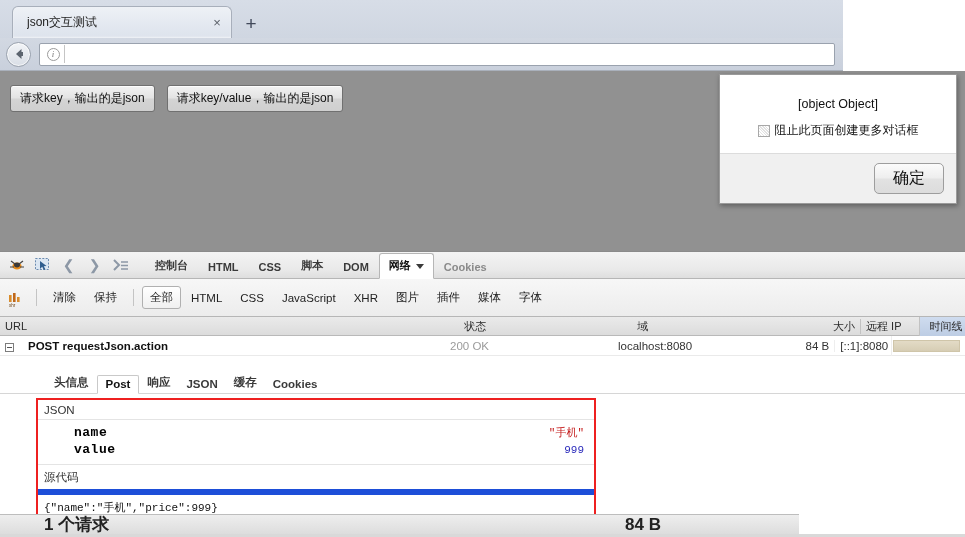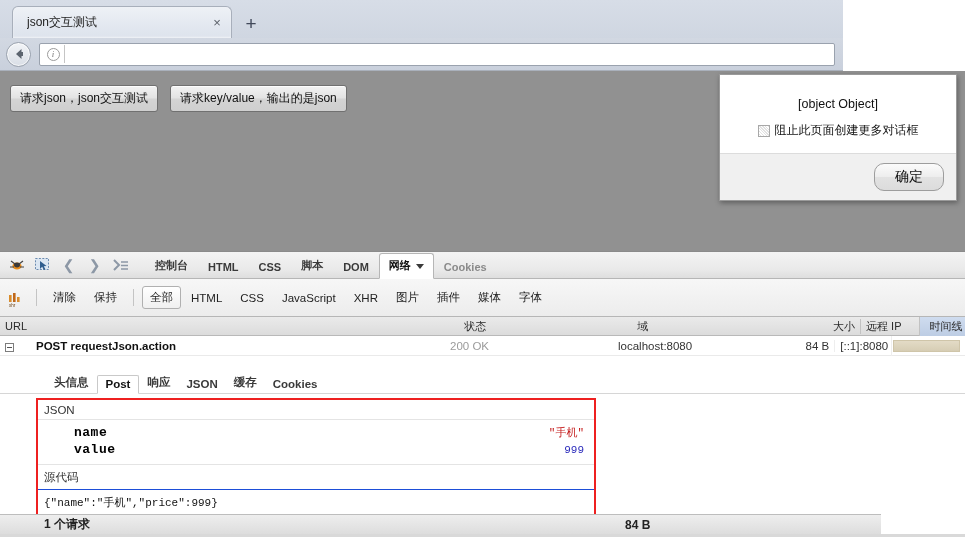--- a/index.html
+++ b/index.html
@@ -193,22 +193,22 @@
     border-top: 1px solid #dcdcdc;
     padding: 9px 12px;
     display: flex;
     justify-content: flex-end;
   }
   .modal-ok {
     min-width: 70px;
     padding: 4px 14px;
     background: linear-gradient(to bottom,#fbfbfb 0%, #eeeeee 48%, #e2e2e2 52%, #dcdcdc 100%);
     border: 1px solid #9d9d9d;
-    border-radius: 10px;
-    font-size: 14px;
+    border-radius: 5px;
+    font-size: 16px;
     color: #111;
     cursor: pointer;
     font-family: Liberation Serif, serif;
   }
 
   
   .firebug {
     width: 965px;
     background: #ffffff;
     border-top: 1px solid #8b8b8b;
@@ -323,21 +323,21 @@
 
   .net-row {
     display: flex;
     height: 20px;
     align-items: center;
     font-size: 11.5px;
     background: #ffffff;
     border-bottom: 1px solid #eaeaea;
   }
   .net-row > div { padding: 0 5px; white-space: nowrap; overflow: hidden; }
-  .row-url { display: flex; align-items: flex-end; gap: 22px; font-weight: bold; color: #111; }
+  .row-url { display: flex; align-items: flex-end; gap: 14px; font-weight: bold; color: #111; }
   .twisty {
     width: 9px; height: 9px;
     border: 1px solid #7d7d7d;
     background: #fff;
     position: relative;
     flex: 0 0 auto;
     cursor: pointer;
   }
   .twisty::before {
     content: "";
@@ -424,42 +424,42 @@
     font-family: "Liberation Mono", monospace;
     font-size: 11px;
   }
   .v-str { color: #c41a1a; }
   .v-num { color: #2b2bbb; }
   .src-label {
     font-size: 11.5px;
     color: #333;
     padding: 5px 6px 4px 6px;
     border-top: 1px solid #e4e4e4;
-    border-bottom: 1px solid #1d4ed8;
+    border-bottom: 6px solid #1d4ed8;
   }
   .src-code {
     font-family: "Liberation Mono", monospace;
     font-size: 11px;
     color: #111;
     padding: 5px 6px 6px 6px;
     white-space: pre;
   }
 
   .fb-status {
     height: 20px;
     display: flex;
     align-items: center;
     background: linear-gradient(to bottom,#eeeeee 0%, #dddddd 100%);
     border-top: 1px solid #bdbdbd;
-    font-size: 12px;
+    font-size: 17px;
     color: #222;
     font-weight: bold;
     position: absolute;
     left: 0; bottom: 3px;
-    width: 881px;
+    width: 799px;
   }
   .fb-status .s1 { width: 625px; padding-left: 44px; }
   .fb-status .s2 { }
   .page-bottom-strip {
     position: absolute;
     left: 0; bottom: 0;
     width: 965px; height: 3px;
     background: #d9d9d9;
   }
   .spacer-white { height: 16px; background:#fff; }
@@ -490,21 +490,21 @@
         <span class="site-ident">
           <span class="ident-circle">i</span>
         </span>
         <span class="url-sep"></span>
       </div>
     </div>
   </div>
 
   <div class="page-viewport">
     <div class="page-buttons">
-      <button class="page-btn">请求json，json交互测试</button>
+      <button class="page-btn">请求key，输出的是json</button>
       <button class="page-btn">请求key/value，输出的是json</button>
     </div>
 
     <div class="modal">
       <div class="modal-body">
         <div class="modal-msg">[object Object]</div>
         <div class="modal-check-row">
           <span class="fake-check"></span>
           <span class="modal-check-label">阻止此页面创建更多对话框</span>
         </div>

